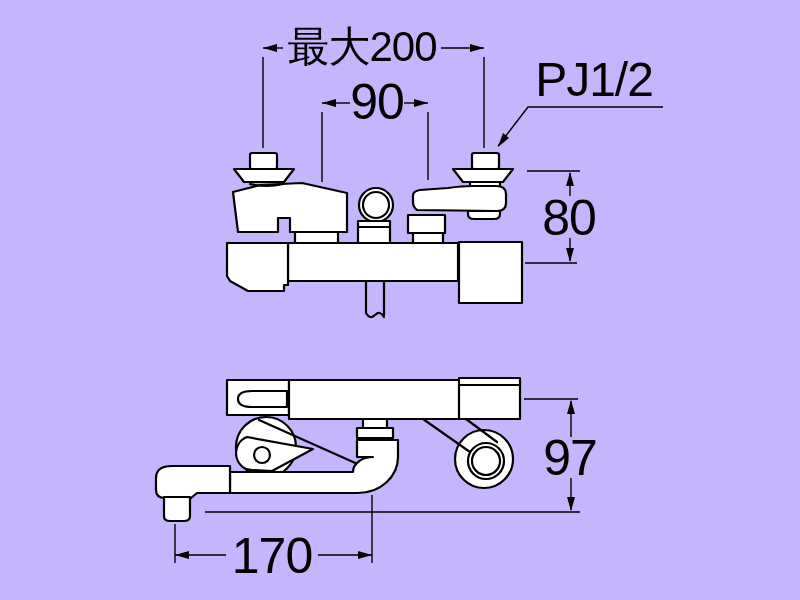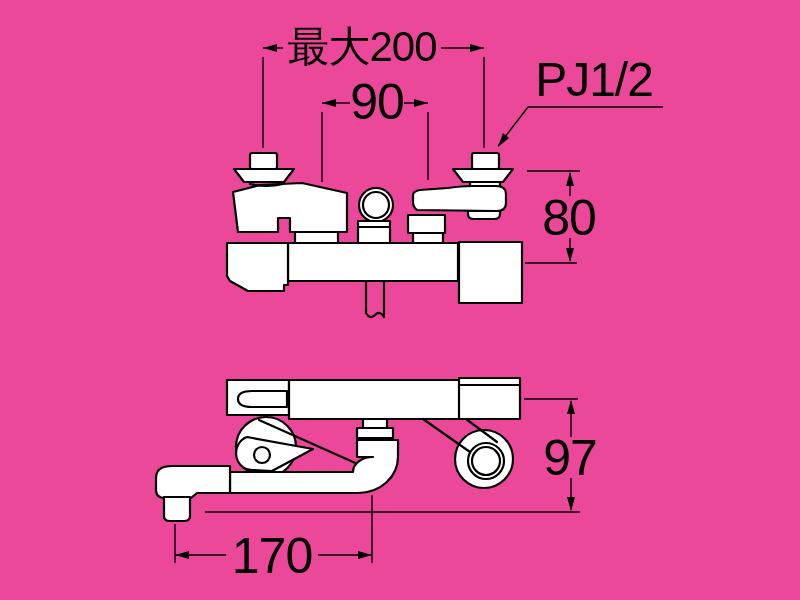--- a/index.html
+++ b/index.html
@@ -1,16 +1,16 @@
 <!DOCTYPE html>
 <html><head>
 <meta charset="utf-8">
 <style>
   html,body{margin:0;padding:0;background:#fff;}
-  .stage{position:relative;width:800px;height:600px;background:#ec4899;overflow:hidden;}
+  .stage{position:relative;width:800px;height:600px;background:#c4b5fd;overflow:hidden;}
   svg{display:block;}
   text{font-family:"Liberation Sans","DejaVu Sans",sans-serif;fill:#000;letter-spacing:-1px;}
   .dimtxt{font-size:50px;}
   .dimtxt-cjk{font-size:42px;}
   .dimtxt-pj{font-size:48px;}
   .part{fill:#fff;stroke:#000;stroke-width:2.2;stroke-linejoin:round;}
   .partline{fill:none;stroke:#000;stroke-width:2.2;stroke-linejoin:round;stroke-linecap:round;}
   .dim{fill:none;stroke:#000;stroke-width:1.4;}
   .arrow{fill:#000;stroke:none;}
 </style>

